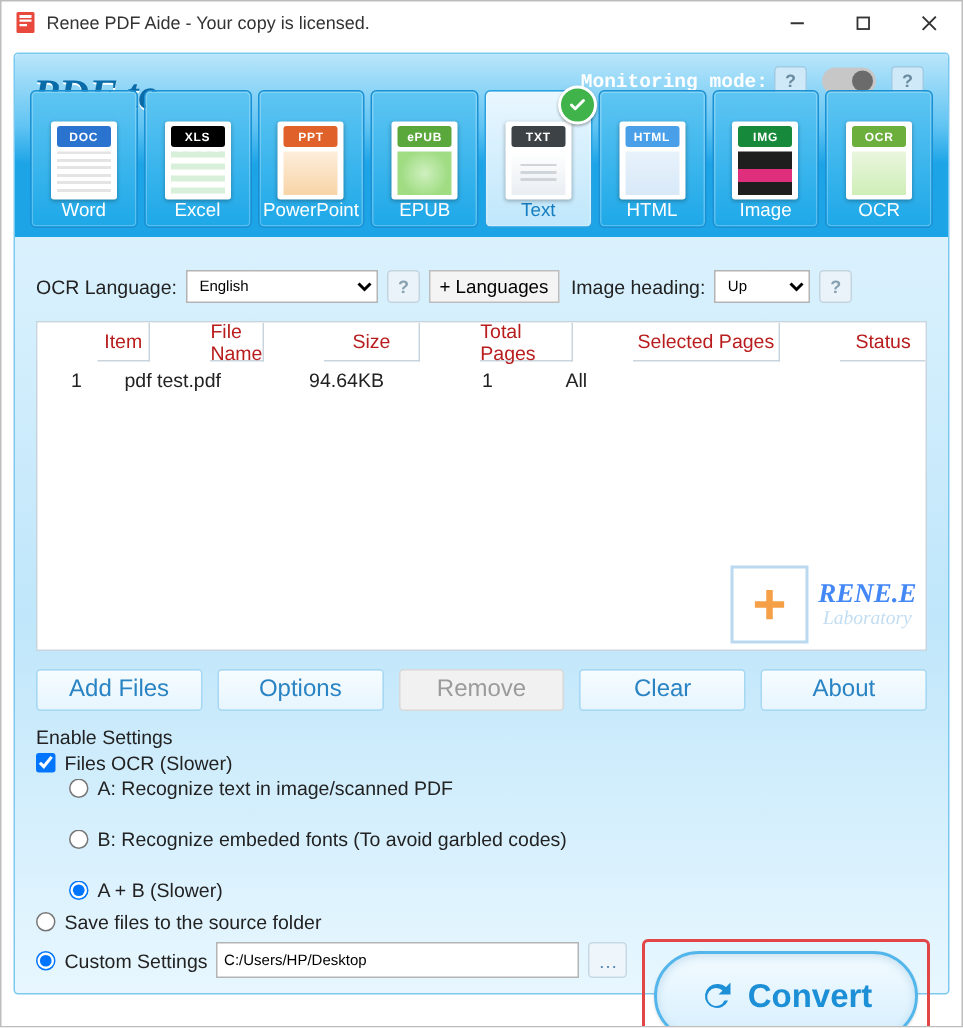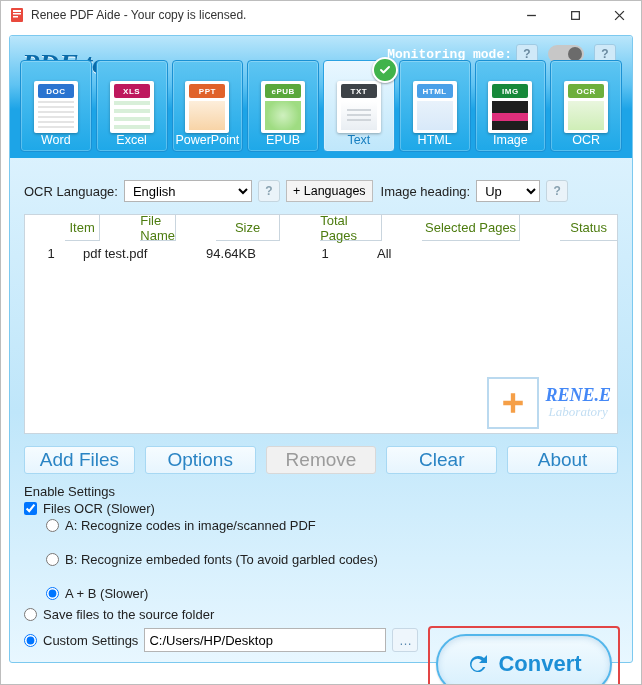--- a/index.html
+++ b/index.html
@@ -46,45 +46,45 @@
   .page .text::after{content:"";position:absolute;inset:8px 6px;background:repeating-linear-gradient(#d0d5da 0,#d0d5da 2px,transparent 2px,transparent 5px);}
   .page .html{background:linear-gradient(180deg,#e8f2fb,#d8e9f9);width:100%;height:100%;}
   .page .img{background:linear-gradient(180deg,#1e1e1e 0 40%,#df2f7c 40% 70%,#1e1e1e 70%);width:100%;height:100%;}
   .page .ocr{background:linear-gradient(180deg,#e9f6de,#cfeeb7);width:100%;height:100%;}
   .tile .check{position:absolute;right:-4px;top:-4px;width:22px;height:22px;border-radius:50%;background:#41b34b;border:2px solid #fff;box-shadow:0 1px 2px rgba(0,0,0,.35);display:none;align-items:center;justify-content:center;color:#fff;}
   .tile.selected .check{display:flex;}
   
   .body-area{padding:22px 14px 10px 14px;position:relative;min-height:432px;}
   .row{display:flex;align-items:center;font-size:13px;}
   .label{margin-right:6px;}
-  select,input[type=text]{border:1px solid #b4b4b4;height:22px;font-size:13px;padding:0 4px;background:#fff;}
+  select,input[type=text]{border:1px solid #b4b4b4;height:22px;font-size:10px;padding:0 4px;background:#fff;}
   select.lang{width:128px;}
   select.ih{width:64px;}
   .help-small{width:20px;height:20px;border:1px solid #c4d5df;border-radius:3px;background:#eaf3f9;display:flex;align-items:center;justify-content:center;color:#88a1b0;font:700 12px Arial;margin:0 6px;}
   .addlang{height:22px;padding:0 6px;border:1px solid #bdbdbd;background:#f4f4f4;font-size:12.5px;margin-right:8px;}
   
   .table{margin-top:12px;border:1px solid var(--line);height:218px;background:#fff;position:relative;overflow:hidden;}
   .thead{display:flex;height:26px;background:#fff;}
-  .th{border-right:1px solid var(--line);border-bottom:1px solid var(--line);display:flex;align-items:center;justify-content:center;font-size:13px;color:#4d7c0f;margin-left:40px;}
+  .th{border-right:1px solid var(--line);border-bottom:1px solid var(--line);display:flex;align-items:center;justify-content:center;font-size:13px;color:#b91c1c;margin-left:40px;}
   .c1{width:52px;}
   .c2{flex:1;}
   .c3{width:96px;}
   .c4{width:92px;}
   .c5{width:148px;}
   .c6{width:86px;border-right:0;}
   .trow{display:flex;height:24px;font-size:13px;}
   .td{display:flex;align-items:center;padding-left:6px;}
   .td.center{justify-content:center;padding-left:0;}
   .watermark{position:absolute;right:6px;bottom:4px;display:flex;align-items:center;opacity:.95;}
   .wm-box{width:48px;height:48px;border:2px solid #b7d8ef;background:#fff;display:flex;align-items:center;justify-content:center;margin-right:6px;}
   .wm-text{font:italic 700 18px Georgia,serif;color:#3b82f6;line-height:1;}
   .wm-sub{font:italic 13px Georgia,serif;color:#bfdcf2;text-align:center;}
   
   .actions{display:flex;gap:10px;margin-top:12px;}
-  .actn{flex:1;height:26px;border:1px solid var(--btn-border);background:linear-gradient(#f6fcff,#e7f5fe);border-radius:3px;color:#2a84c4;font-size:19px;display:flex;align-items:center;justify-content:center;cursor:pointer;}
+  .actn{flex:1;height:26px;border:1px solid var(--btn-border);background:linear-gradient(#f6fcff,#e7f5fe);border-radius:3px;color:#2a84c4;font-size:16px;display:flex;align-items:center;justify-content:center;cursor:pointer;}
   .actn.disabled{color:#9b9b9b;background:#f1f1f1;border-color:#d8d8d8;cursor:default;}
   
   .settings{margin-top:10px;font-size:13px;}
   .settings .section{margin-top:4px;display:flex;align-items:center;}
   .settings label{display:flex;align-items:center;gap:6px;margin:2px 0;}
   input[type=checkbox],input[type=radio]{margin:0;}
   .opts{margin-left:22px;}
   .path{width:232px;}
   .path-chooser{width:24px;height:22px;border:1px solid #c7d8e5;background:#eef6fc;border-radius:3px;margin-left:6px;font-size:13px;color:#5a8ab0;display:flex;align-items:center;justify-content:center;}
   
@@ -136,21 +136,21 @@
     <div class="page">
       <div class="head" style="background:#2a74d0">DOC</div>
       <div class="body">
                 <div class="lines"></div>
               </div>
     </div>
     <span>Word</span>
     </div>
           <div class="tile">
     <div class="page">
-      <div class="head" style="background:#be185d">XLS</div>
+      <div class="head" style="background:#000000">XLS</div>
       <div class="body">
                 <div class="cells"></div>
               </div>
     </div>
     <span>Excel</span>
     </div>
           <div class="tile">
     <div class="page">
       <div class="head" style="background:#e0622a">PPT</div>
       <div class="body">
@@ -266,21 +266,21 @@
 
       <div class="settings">
         <div>Enable Settings</div>
         <label>
             <input type="checkbox" checked="" style="">
             <span>Files OCR (Slower)</span>
           </label>
         <div class="opts">
           <label>
               <input type="radio" name="ocrmode" style="">
-              <span>A: Recognize codes in image/scanned PDF</span>
+              <span>A: Recognize text in image/scanned PDF</span>
             </label><br>
           <label>
               <input type="radio" name="ocrmode" style="">
               <span>B: Recognize embeded fonts (To avoid garbled codes)</span>
             </label><br>
           <label>
               <input type="radio" name="ocrmode" checked="" style="">
               <span>A + B (Slower)</span>
             </label>
         </div>

